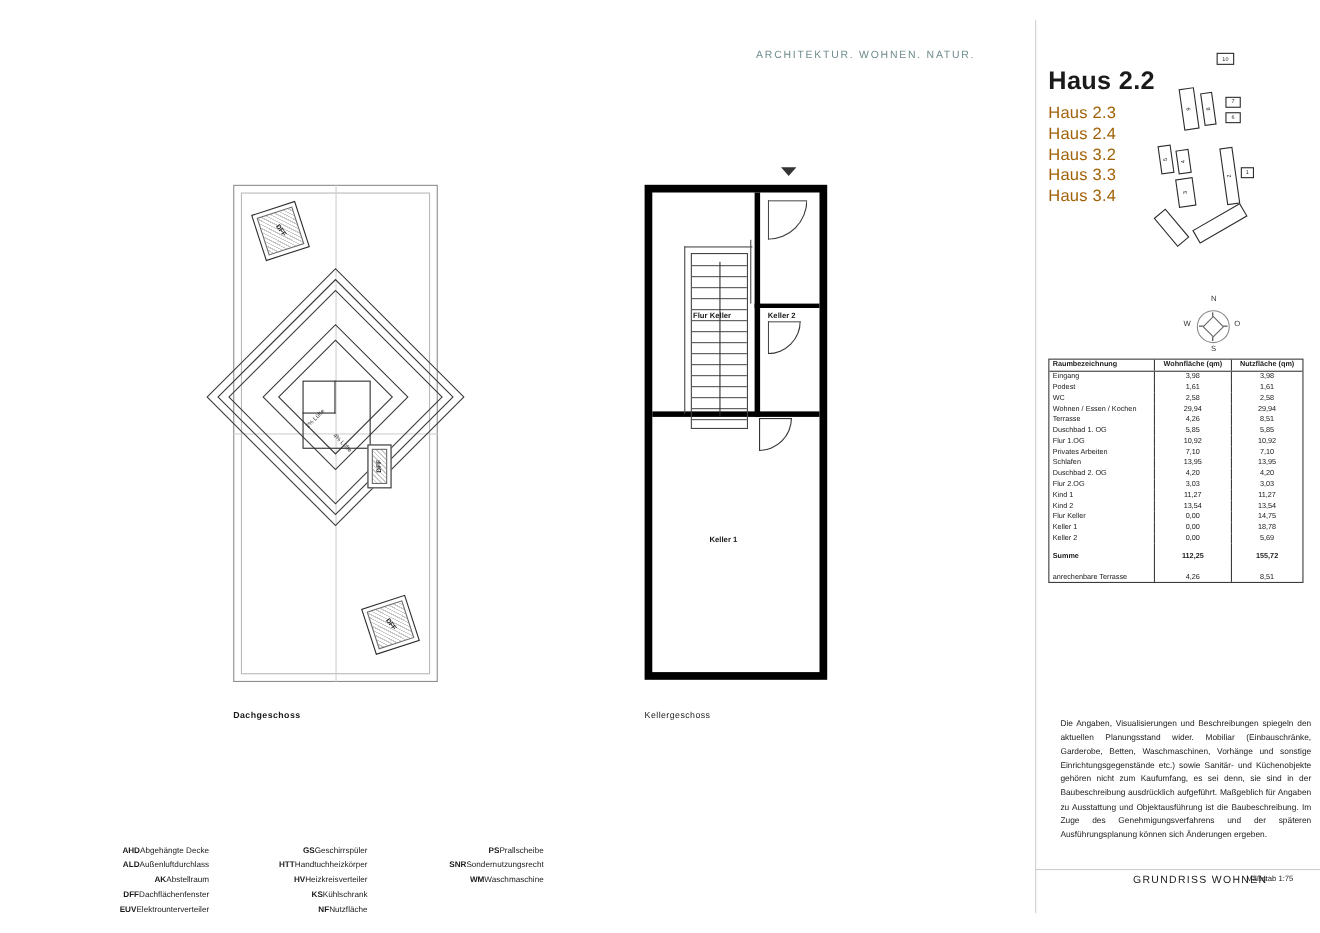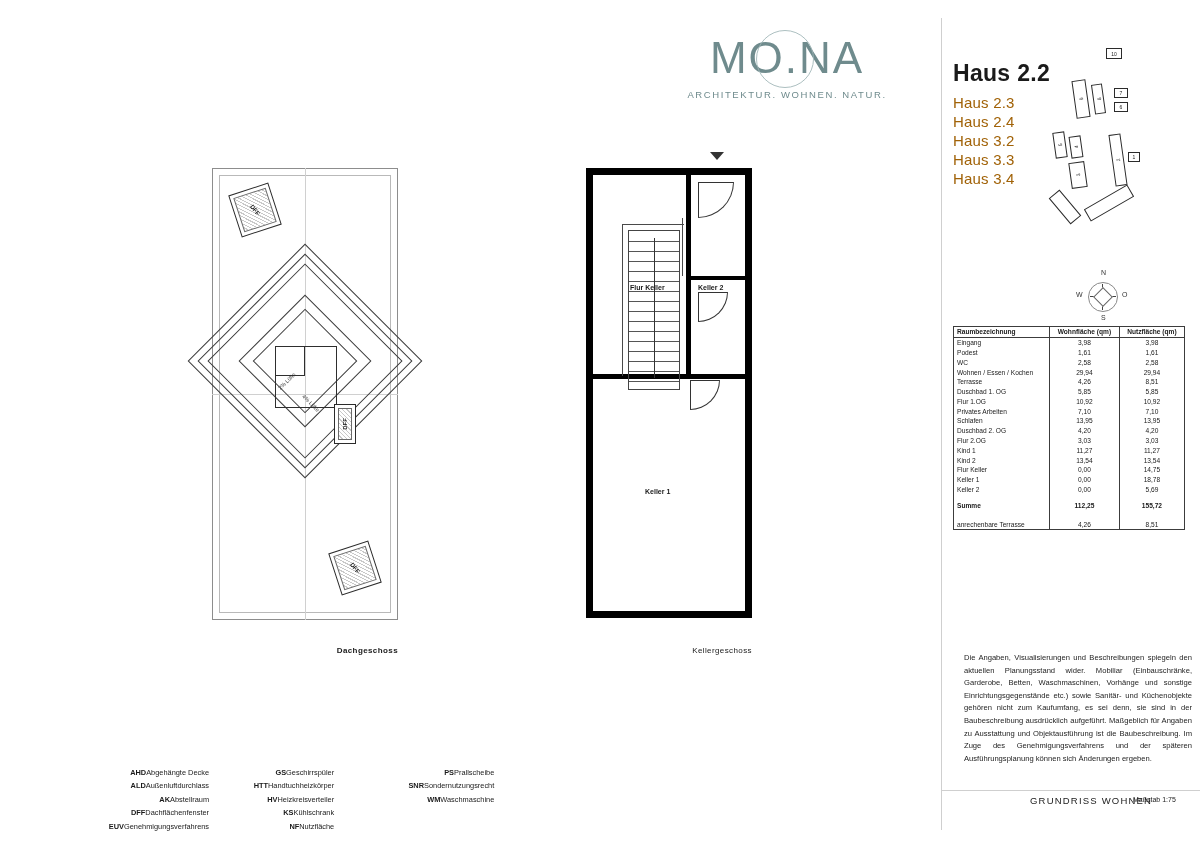--- a/index.html
+++ b/index.html
@@ -55,21 +55,21 @@
   .roomtable tr.sum td { font-weight:bold; padding-top:8px; }
   .roomtable tr.extra td { padding-top:10px; }
 
   .legal { position:absolute; left:953px; top:652px; width:228px; font-size:7.6px; line-height:12.6px; text-align:justify; color:#1d1d1d;margin-left:11px; }
 
   .footer-line { position:absolute; left:941px; top:790px; width:259px; height:1px; background:#cfcfcf; }
   .footer-left { position:absolute; left:1030px; top:795px; font-size:9.5px; letter-spacing:1.2px; font-family:"Liberation Sans", sans-serif; }
   .footer-right { position:absolute; left:1133px; top:796px; font-size:7px; }
 
   
-  .caption { position:absolute; font-size:8px; font-weight:bold; letter-spacing:.4px; text-align:right; }
+  .caption { position:absolute; font-size:8px; font-weight:bold; letter-spacing:.4px; text-align:left; }
 
   
   .legend { position:absolute; left:88px; top:766px; width:620px; font-size:7.4px; line-height:13.4px; }
   .legend .col { position:absolute; top:0;text-align:right; }
   .legend .c1 { left:0; }
   .legend .c2 { left:144px; }
   .legend .c3 { left:300px; }
   .legend .row { white-space:nowrap; }
   .legend .abbr { display:inline-block; width:36px; font-weight:bold; }
 
@@ -112,24 +112,20 @@
   .kg .stairArrow { position:absolute; left:26px; top:66px; width:1px; height:150px; background:#333; }
   .kg .door { position:absolute; border:1px solid #333; border-radius:0 0 100% 0; }
   .kg .tri { position:absolute; width:0;height:0; border-left:7px solid transparent; border-right:7px solid transparent; border-top:8px solid #333; }
 </style>
 </head>
 <body>
 
 <div class="sheet">
 
   <div class="logo-block">
-    <div class="logo-text">
-      <span class="logo-circle"></span>
-      <span>MO</span><span class="dot">.</span><span>NA</span>
-    </div>
     <div class="logo-sub">ARCHITEKTUR. WOHNEN. NATUR.</div>
   </div>
 
   <div class="vrule"></div>
 
   <div class="house-list">
     <div class="house-title">Haus 2.2</div>
     <div class="house-item">Haus 2.3</div>
     <div class="house-item">Haus 2.4</div>
     <div class="house-item">Haus 3.2</div>
@@ -363,21 +359,21 @@
     <div class="rm" style="left:59px; top:320px;">Keller 1</div>
   </div>
   <div class="caption" style="left:586px; top:646px; width:166px; font-weight:normal;">Kellergeschoss</div>
 
   <div class="legend">
     <div class="col c1" id="legend-c1">
         <div class="row"><span class="abbr">AHD</span><span>Abgehängte Decke</span></div>
         <div class="row"><span class="abbr">ALD</span><span>Außenluftdurchlass</span></div>
         <div class="row"><span class="abbr">AK</span><span>Abstellraum</span></div>
         <div class="row"><span class="abbr">DFF</span><span>Dachflächenfenster</span></div>
-        <div class="row"><span class="abbr">EUV</span><span>Genehmigungsverfahrens</span></div>
+        <div class="row"><span class="abbr">EUV</span><span>Elektrounterverteiler</span></div>
       </div>
     <div class="col c2" id="legend-c2">
         <div class="row"><span class="abbr">GS</span><span>Geschirrspüler</span></div>
         <div class="row"><span class="abbr">HTT</span><span>Handtuchheizkörper</span></div>
         <div class="row"><span class="abbr">HV</span><span>Heizkreisverteiler</span></div>
         <div class="row"><span class="abbr">KS</span><span>Kühlschrank</span></div>
         <div class="row"><span class="abbr">NF</span><span>Nutzfläche</span></div>
       </div>
     <div class="col c3" id="legend-c3">
         <div class="row"><span class="abbr">PS</span><span>Prallscheibe</span></div>

